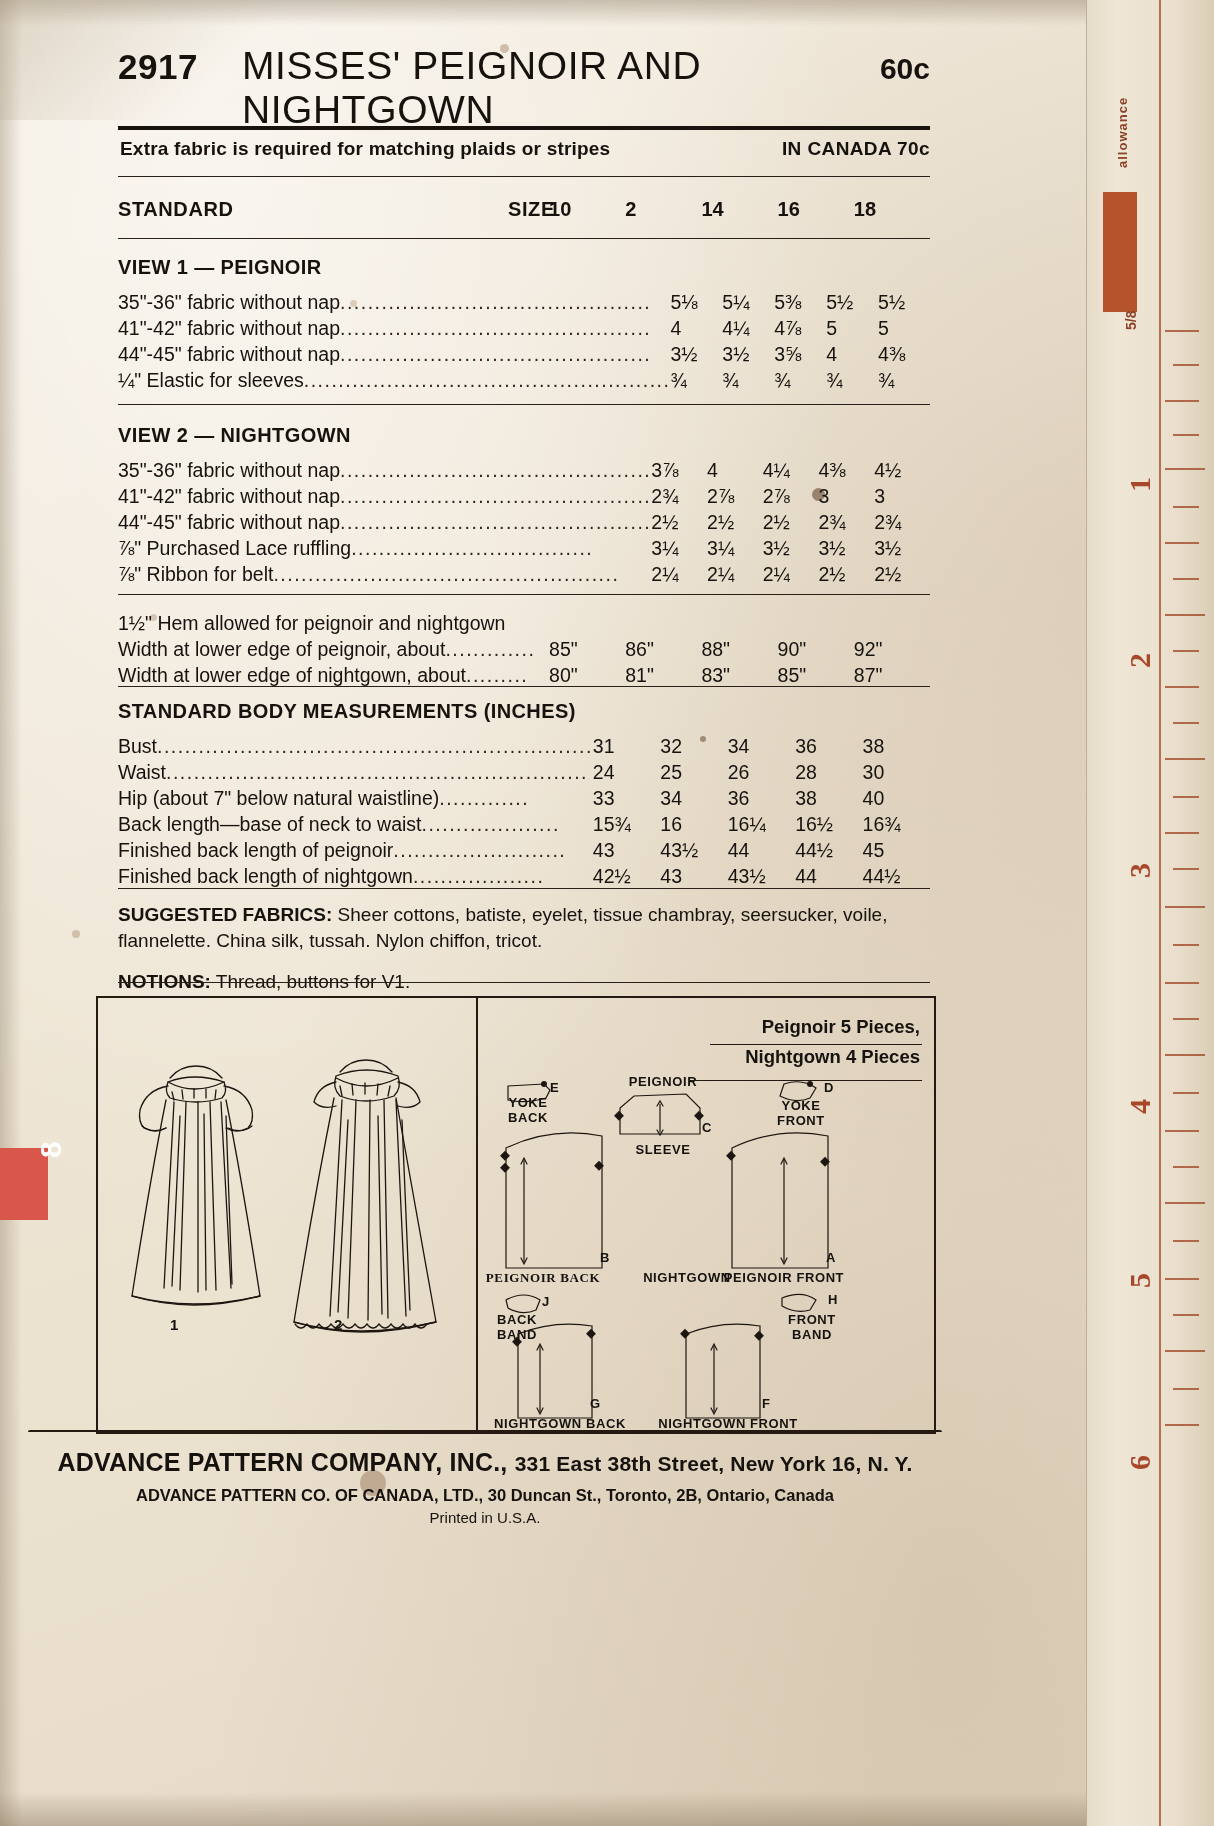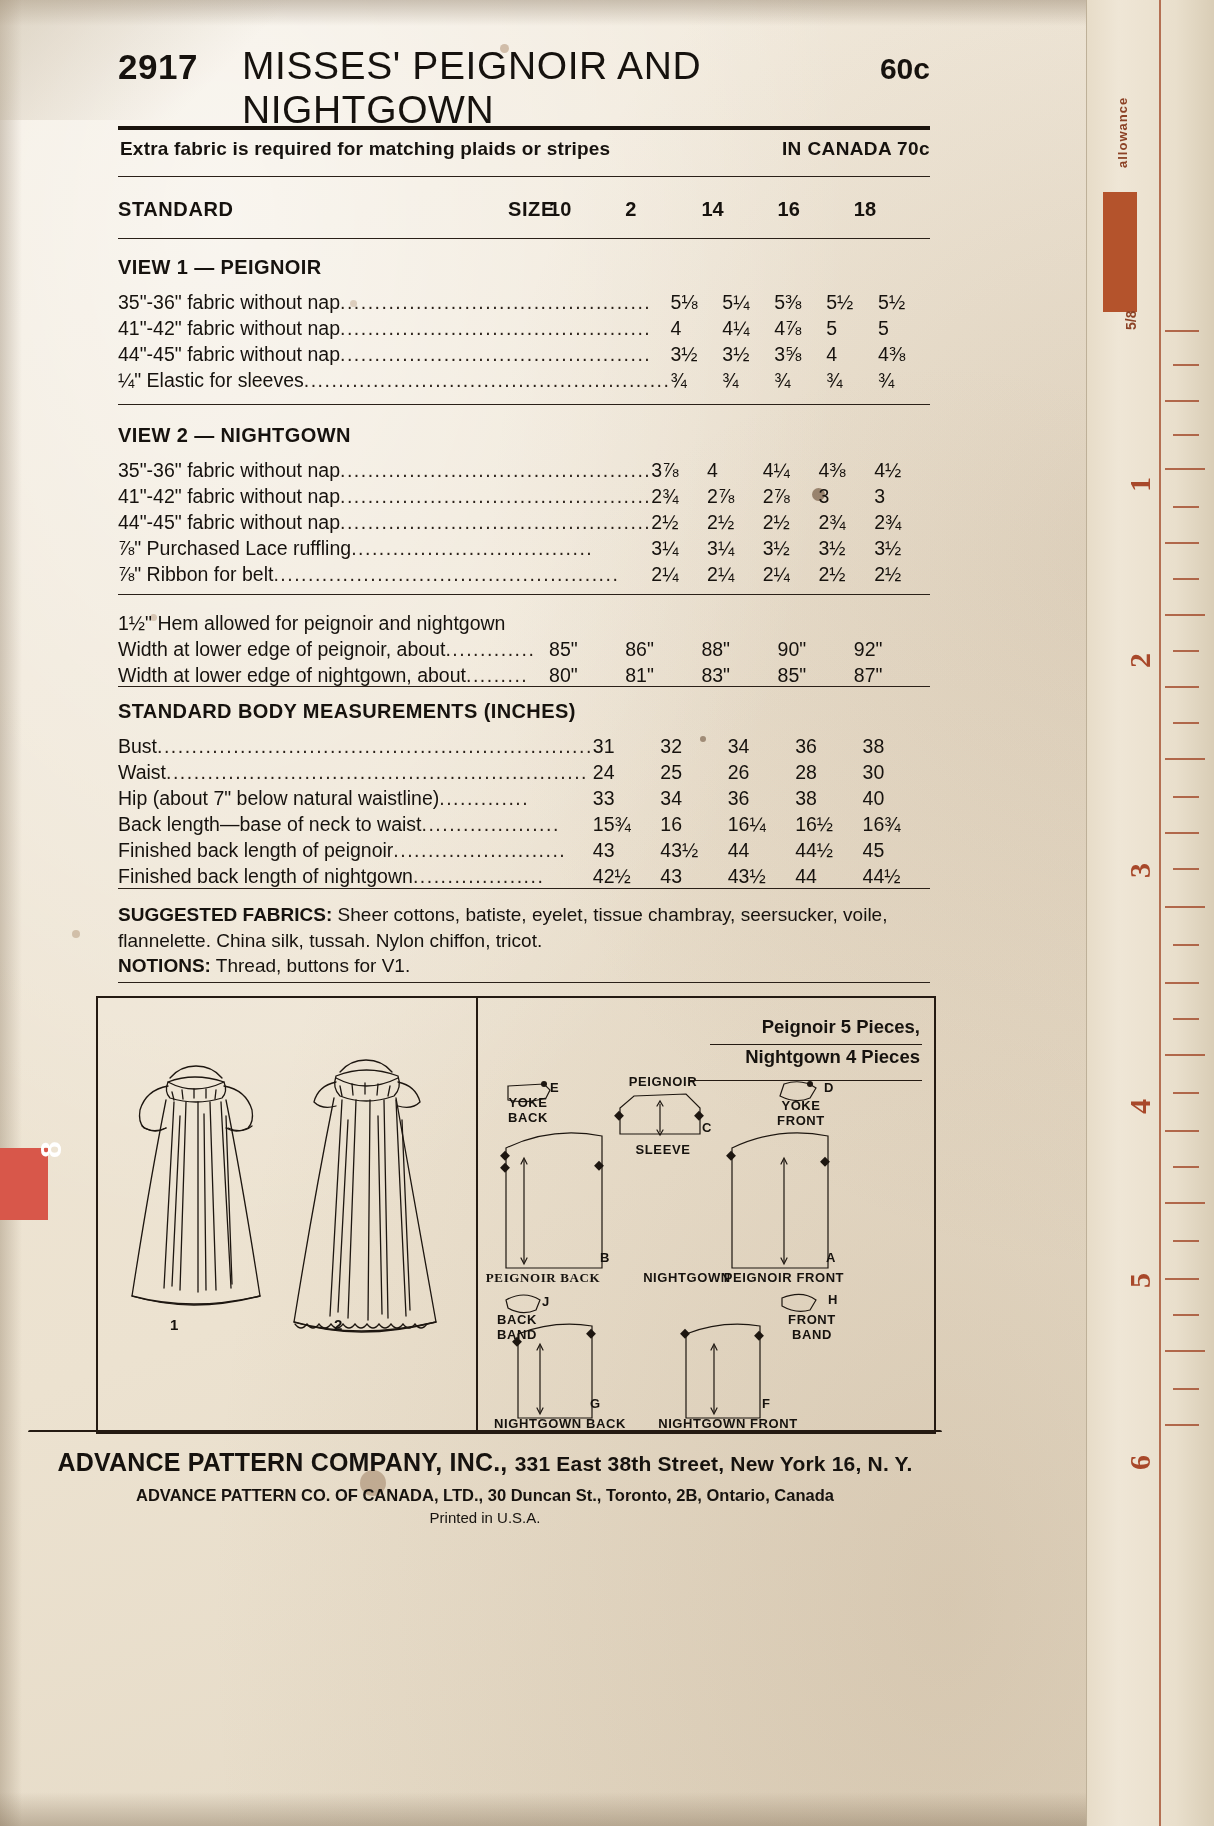--- a/index.html
+++ b/index.html
@@ -365,21 +365,21 @@
 
     <div class="sec" style="top:888px;">
       <div class="rule thin"></div>
     </div>
 
     <div class="sec" style="top:902px;">
       <div class="para">
         <b>SUGGESTED FABRICS:</b>
         <span>Sheer cottons, batiste, eyelet, tissue chambray, seersucker, voile, flannelette. China silk, tussah. Nylon chiffon, tricot.</span>
       </div>
-      <div class="para" style="">
+      <div class="para" style="margin-top:16px;">
         <b>NOTIONS:</b>
         <span>Thread, buttons for V1.</span>
       </div>
     </div>
 
     <div class="sec" style="top:982px;">
       <div class="rule thin"></div>
     </div>
 
     <div id="illus">

